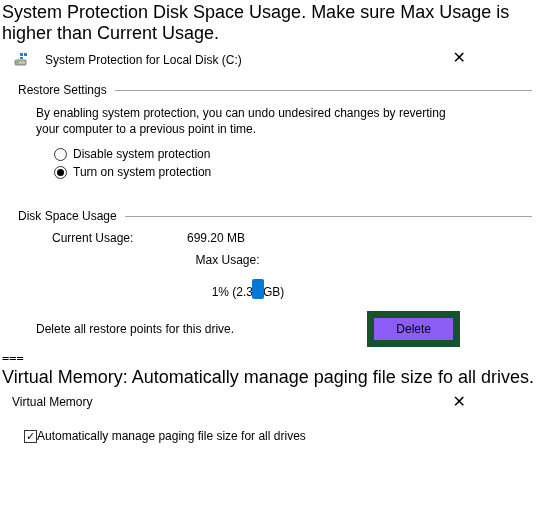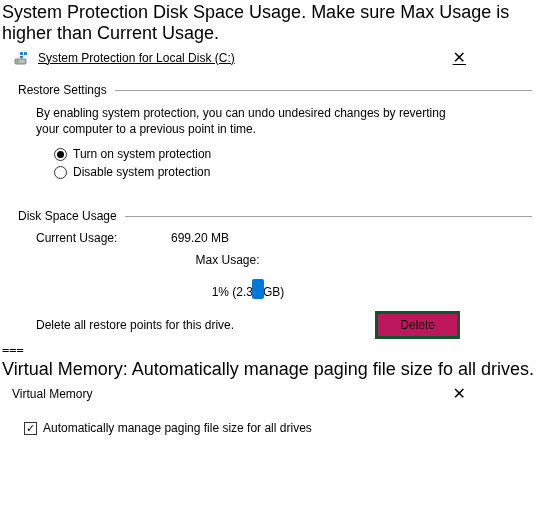--- a/index.html
+++ b/index.html
@@ -11,24 +11,23 @@
     color: #000;
     background: #fff;
     width: 550px;
   }
   .instr {
     font-size: 18px;
     padding: 2px 0 2px 2px;
   }
   .titlebar {
     display: flex;
-    align-items: center;
+    align-items: flex-end;
     padding: 2px 6px 2px 14px;
-    gap: 8px;
-    text-decoration: underline;
+    gap: 15px;
   }
   .titlebar .app-icon {
     width: 16px; height: 16px;
     display: inline-block;
   }
   .titlebar .title-text { flex: 1; }
   .titlebar .close {
     font-size: 16px;
     padding: 0 8px;
     cursor: pointer;
@@ -68,21 +67,21 @@
   }
   .radio.checked::after {
     content: "";
     width: 7px; height: 7px;
     background: #000;
     border-radius: 50%;
   }
   .kv-row {
     display: flex;
     gap: 30px;
-    margin: 8px 0;
+    margin: 8px 16px;
   }
   .kv-row .k { width: 105px; }
   .slider-wrap {
     display: flex;
     align-items: center;
     gap: 10px;
     margin: 6px 0 0 0;
     flex-direction: column;
   }
   .slider-wrap .k { width: 105px; }
@@ -120,22 +119,22 @@
     margin: 8px 0 12px 0;
   }
   .delete-row {
     display: flex;
     align-items: center;
     justify-content: space-between;
     gap: 10px;
     margin-top: 6px;
   }
   .btn {
-    border: 3px solid #14532d;
-    background: #be185d;
+    border: 7px solid #14532d;
+    background: #8b5cf6;
     padding: 4px 22px;
     font-family: inherit;
     font-size: 12px;
     cursor: pointer;
   }
   .sep {
     font-family: monospace;
     font-size: 12px;
     padding: 0 2px;
     letter-spacing: 0;
@@ -149,21 +148,20 @@
   .vm-titlebar .close {
     font-size: 16px;
     padding: 0 8px;
     cursor: pointer;
     user-select: none;
     margin-right: 70px;
   }
   .check-row {
     display: flex;
     align-items: center;
-    gap: 6px;
     margin: 2px 0 4px 6px;
   }
   .checkbox {
     width: 13px; height: 13px;
     border: 1px solid #333;
     background: #fff;
     display: inline-flex;
     align-items: center;
     justify-content: center;
     font-size: 11px;
@@ -198,26 +196,26 @@
 
   <div class="group-hdr">
     <span>Restore Settings</span>
     <span class="rule"></span>
   </div>
 
   <div class="inner-wide">
     <div class="para">By enabling system protection, you can undo undesired changes by reverting your computer to a previous point in time.</div>
 
     <div class="radio-row">
+      <span class="radio"></span>
+      <span>Disable system protection</span>
+    </div>
+    <div class="radio-row">
       <span class="radio checked"></span>
       <span>Turn on system protection</span>
-    </div>
-    <div class="radio-row">
-      <span class="radio"></span>
-      <span>Disable system protection</span>
     </div>
   </div>
 
   <div class="group-hdr" style="margin-top:30px;">
     <span>Disk Space Usage</span>
     <span class="rule"></span>
   </div>
 
   <div class="inner-wide">
 

